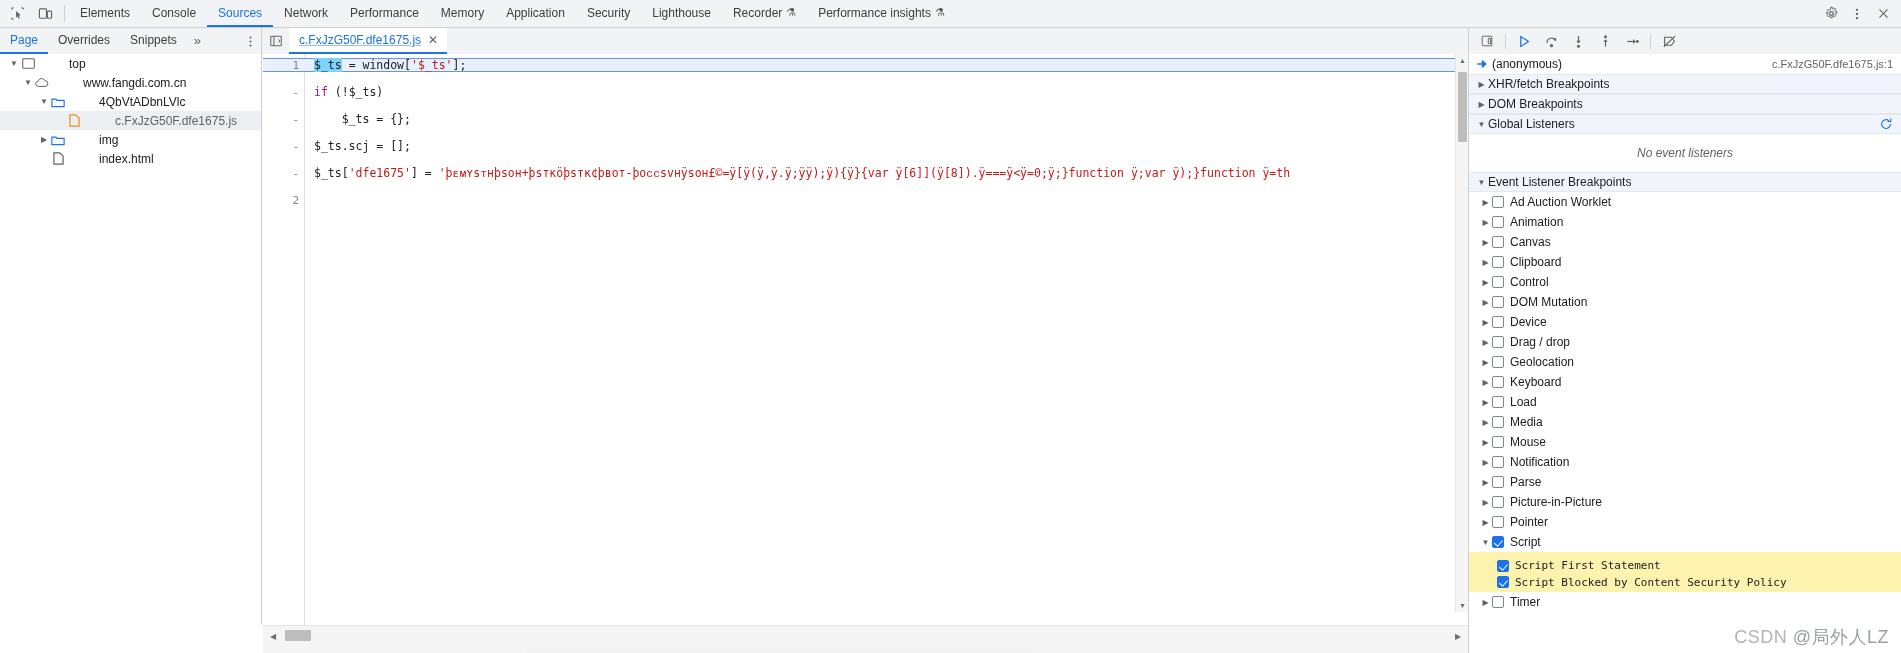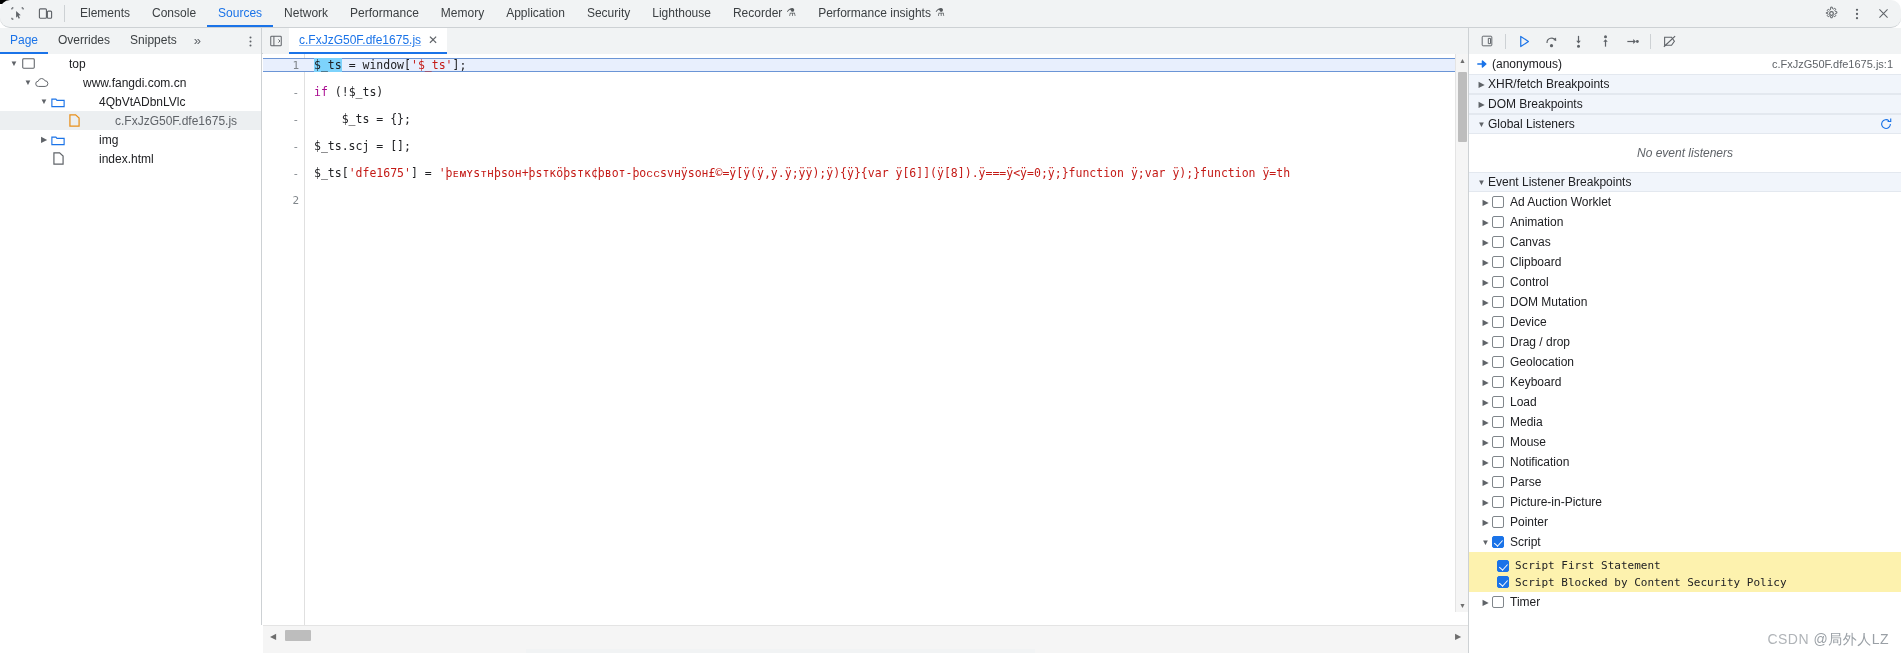--- a/index.html
+++ b/index.html
@@ -18,21 +18,21 @@
   .top-strip {
     position: absolute; top: 0; left: 0; width: 1070px; height: 4px;
     background: #000;
   }
 
   
   .tabbar {
     position: absolute; top: 0; left: 0; right: 0; height: 28px;
     background: #f1f3f4;
     border-bottom: 1px solid #cdd1d4;
-    display: flex; align-items: stretch; border-radius: 10px;
+    display: flex; align-items: stretch;
   }
   .tb-icons { display: flex; align-items: center; padding: 0 4px 0 6px; gap: 6px; }
   .tb-icon {
     width: 22px; height: 22px; display: flex; align-items: center; justify-content: center;
     cursor: pointer; border-radius: 2px;
   }
   .tb-sep { width: 1px; background: #cdd1d4; margin: 5px 4px; }
   .tabs { display: flex; align-items: stretch; }
   .tab {
     display: flex; align-items: center; gap: 4px;
@@ -235,21 +235,21 @@
   .sb-refresh {
     margin-left: auto; color: #1a73e8; font-size: 13px; display: flex; align-items: center;
   }
   .sb-arrow-icon { width: 14px; flex: 0 0 14px; display: flex; align-items: center; justify-content: center; margin-right: 3px; }
   .sb-row.selected { background: #fdf2ae; }
   .sb-row.selected-blue { background: #fdf2ae; }
 
   
   .watermark {
     position: absolute; right: 12px; bottom: 4px;
-    font-size: 14px; color: #9aa0a6; letter-spacing: .5px;
+    font-size: 18px; color: #9aa0a6; letter-spacing: .5px;
     pointer-events: none; user-select: none; margin-top: 22px;
   }
   .watermark .hx { color: #b0b4b8; }
 
   .idt0 { padding-left: 8px; }
   .idt1 { padding-left: 22px; }
   .idt2 { padding-left: 38px; }
   .idt3 { padding-left: 54px; }
 </style>
 </head>

